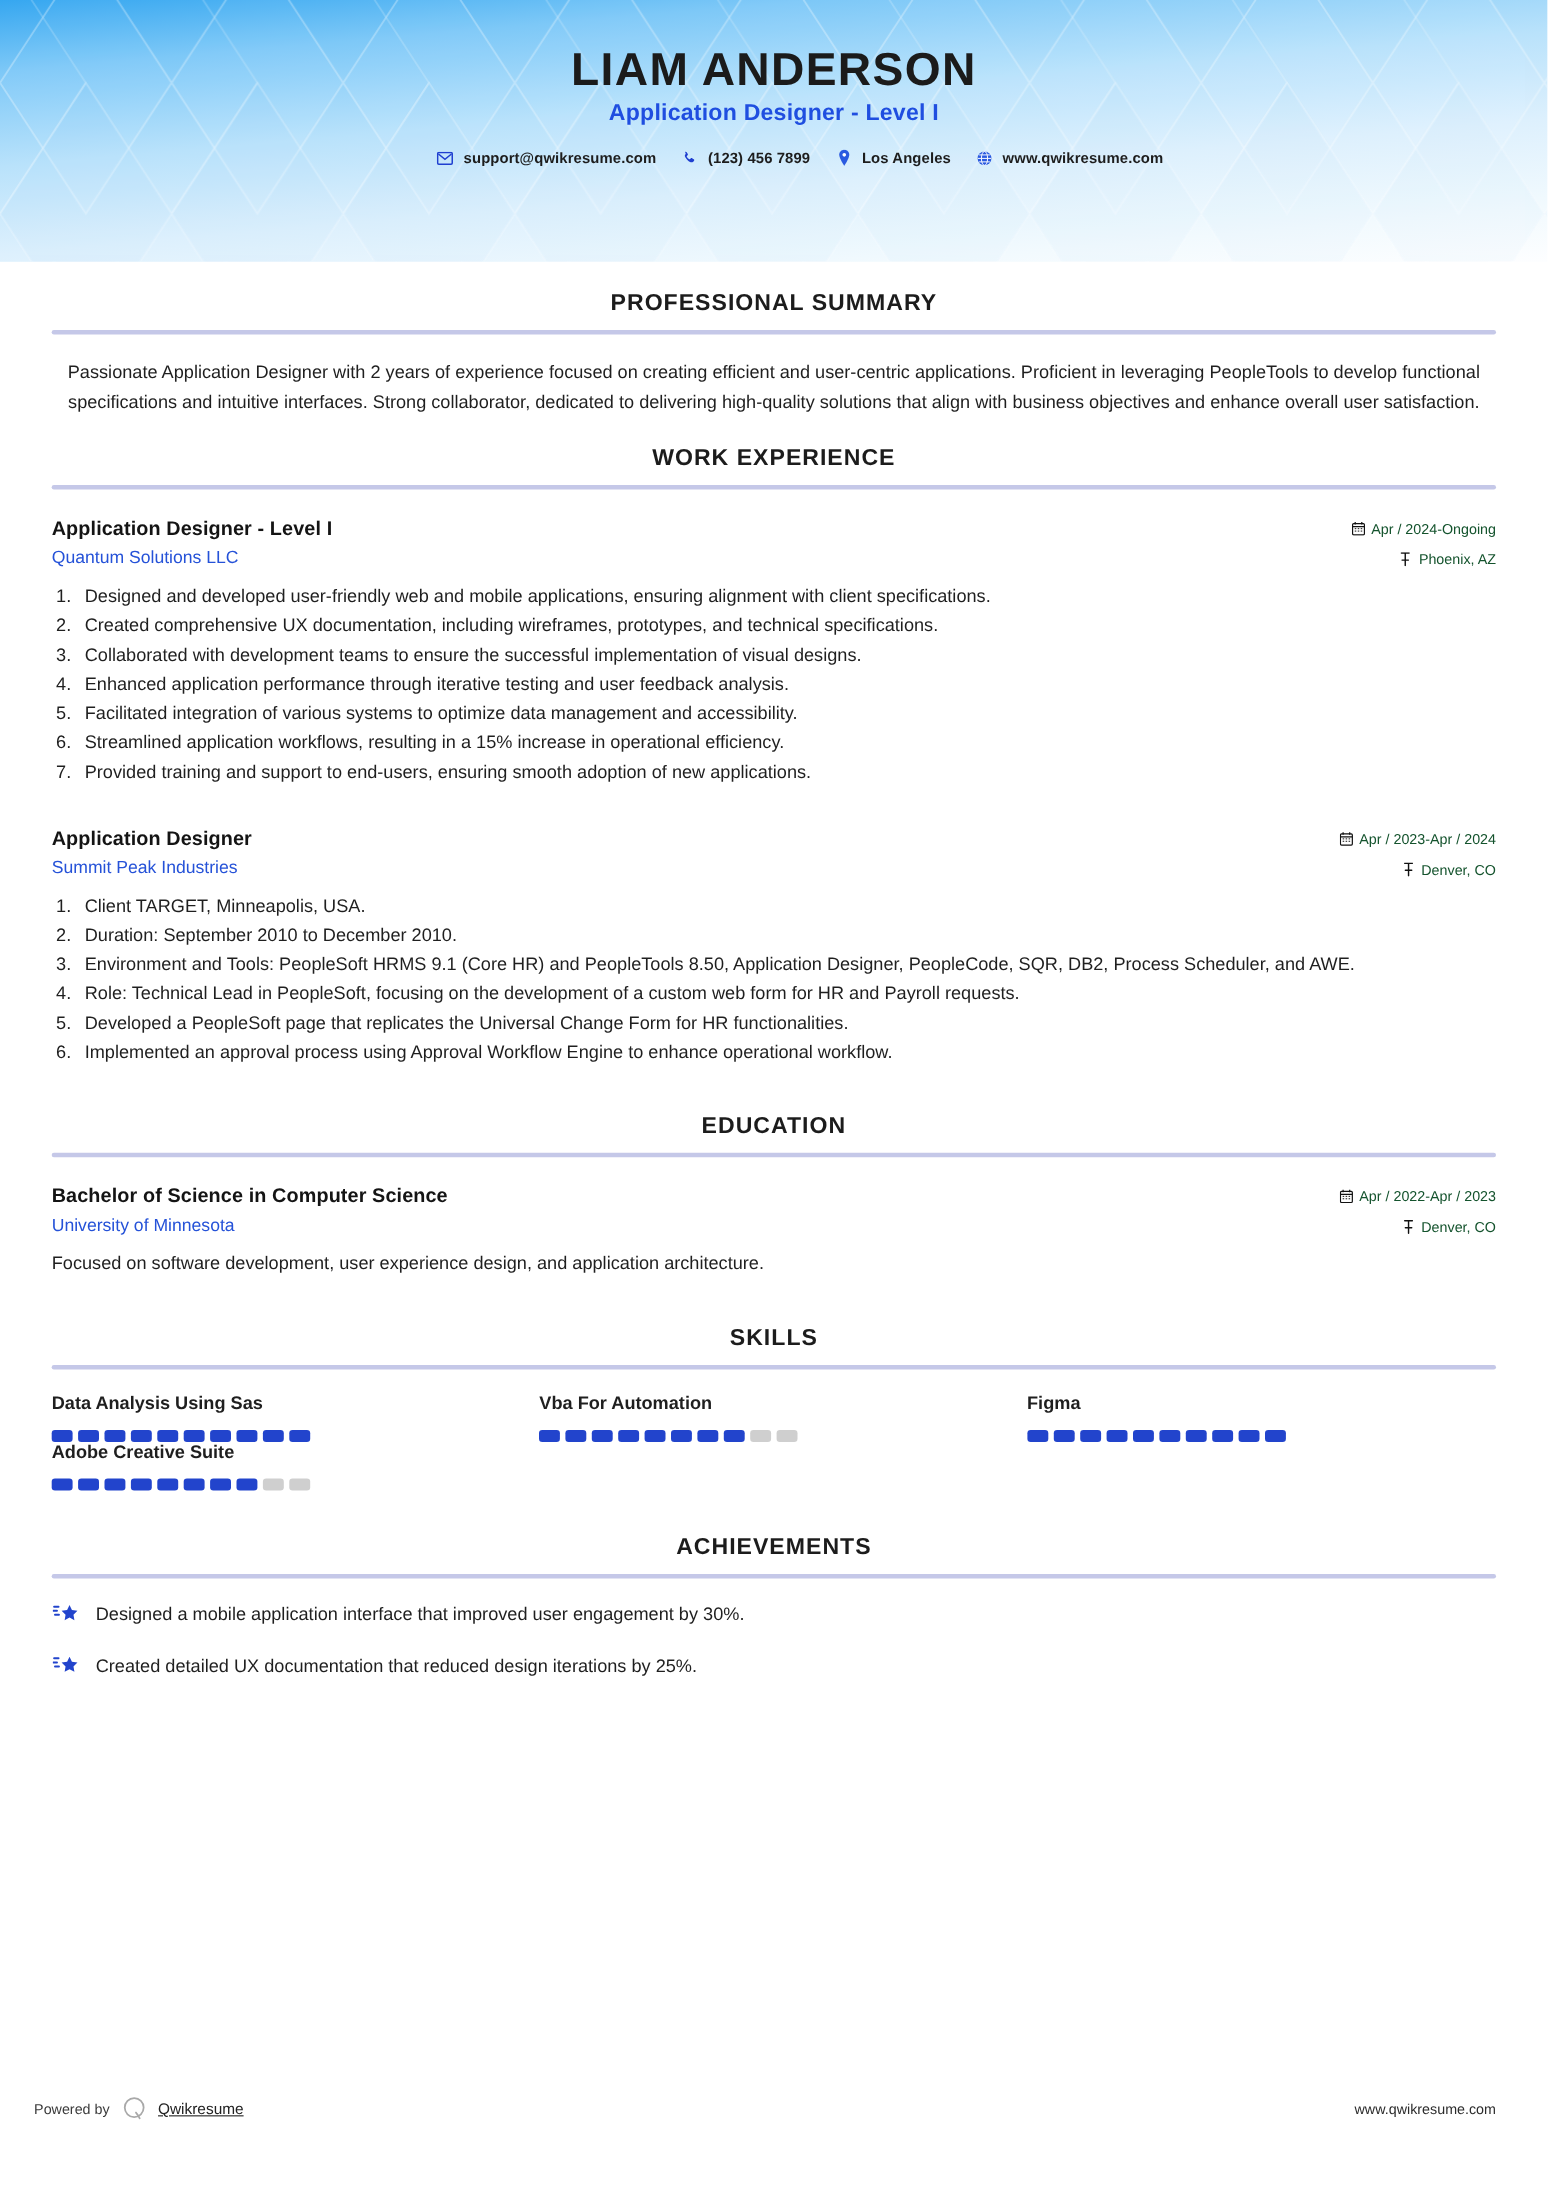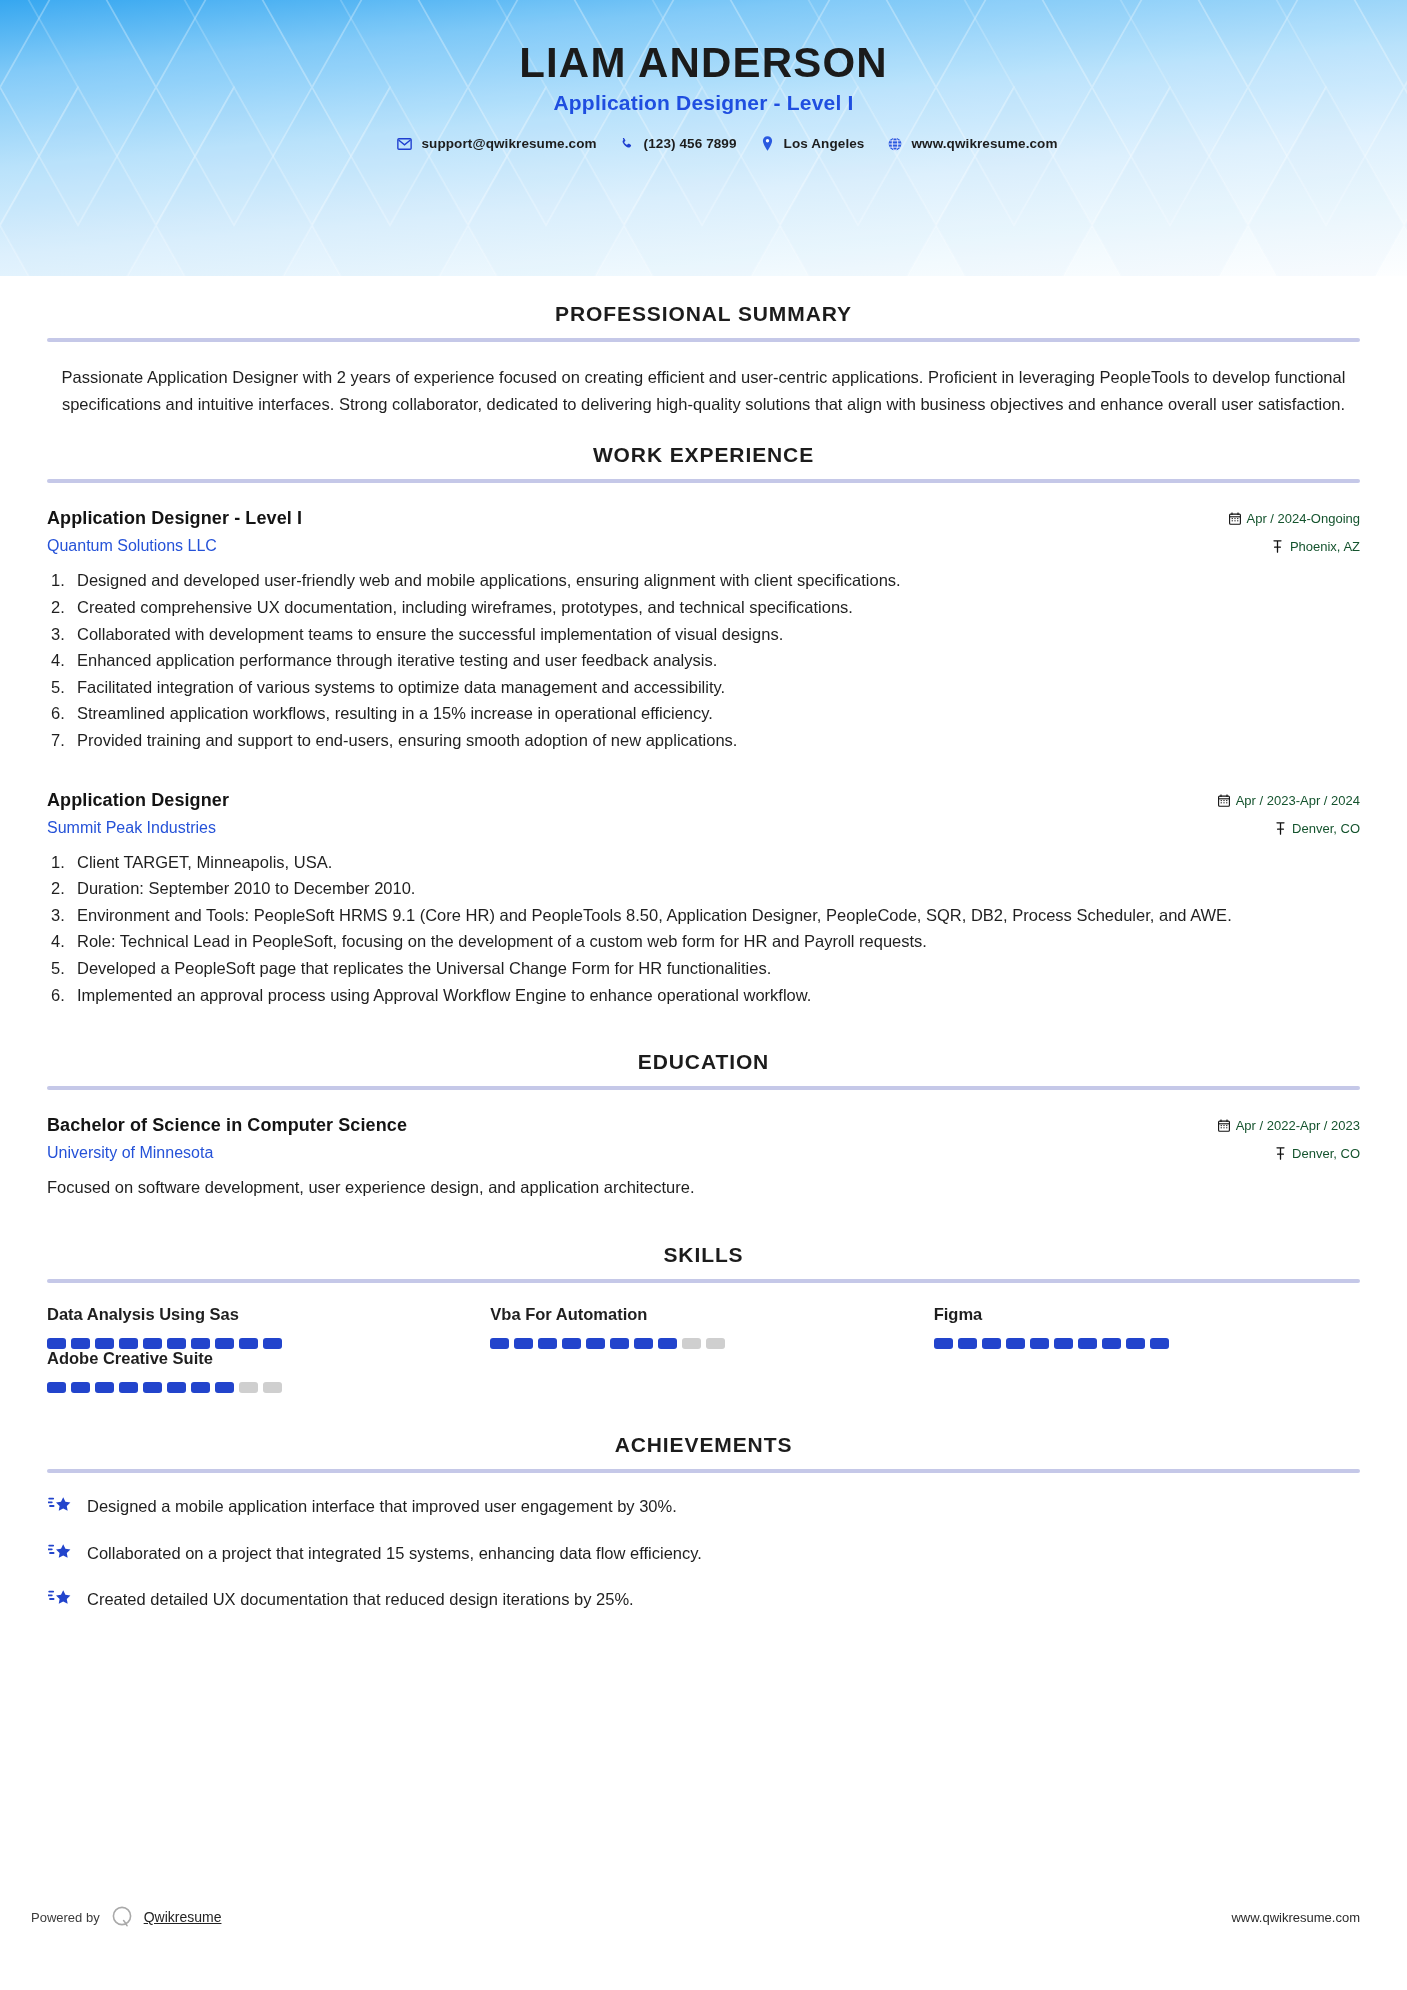--- a/index.html
+++ b/index.html
@@ -14,21 +14,21 @@
     position: relative;
     width: 1407px;
     height: 1990px;
     background: #ffffff;
     overflow: hidden;
   }
 
   
   .header {
     position: relative;
-    height: 276px;
+    height: 238px;
     background:
       linear-gradient(175deg, #36a7f0 0%, #7dc8f7 18%, #b9e2fb 42%, #ddf0fd 64%, #f2fafe 86%, #fdfeff 100%);
     overflow: hidden;
   }
   .header-pattern {
     position: absolute;
     inset: 0;
     opacity: .55;
   }
   .header-pattern svg { display: block; width: 100%; height: 100%; }
@@ -539,29 +539,20 @@
           </span>
           <span class="ach-text">Designed a mobile application interface that improved user engagement by 30%.</span>
         </div>
         <div class="ach-item">
           <span class="ach-ico">
             <svg width="24" height="24" viewBox="0 0 24 24" xmlns="http://www.w3.org/2000/svg">
               <path d="M15.2 5.2l2.2 4.5 5 .7-3.6 3.5.85 4.95-4.45-2.34-4.45 2.34.85-4.95-3.6-3.5 5-.7z" fill="#2244cc"></path>
               <path d="M1.2 6.6h4M0.4 10.3h3.4M2 14h3.6" stroke="#2244cc" stroke-width="1.8" stroke-linecap="round" fill="none"></path>
             </svg>
           </span>
-          <span class="ach-text">Collaborated on a project that integrated 15 systems, enhancing data flow efficiency.</span>
-        </div>
-        <div class="ach-item">
-          <span class="ach-ico">
-            <svg width="24" height="24" viewBox="0 0 24 24" xmlns="http://www.w3.org/2000/svg">
-              <path d="M15.2 5.2l2.2 4.5 5 .7-3.6 3.5.85 4.95-4.45-2.34-4.45 2.34.85-4.95-3.6-3.5 5-.7z" fill="#2244cc"></path>
-              <path d="M1.2 6.6h4M0.4 10.3h3.4M2 14h3.6" stroke="#2244cc" stroke-width="1.8" stroke-linecap="round" fill="none"></path>
-            </svg>
-          </span>
           <span class="ach-text">Created detailed UX documentation that reduced design iterations by 25%.</span>
         </div>
       </div>
     </div>
 
   </div>
 
   <div class="footer">
     <div class="powered">
       <span>Powered by</span>

